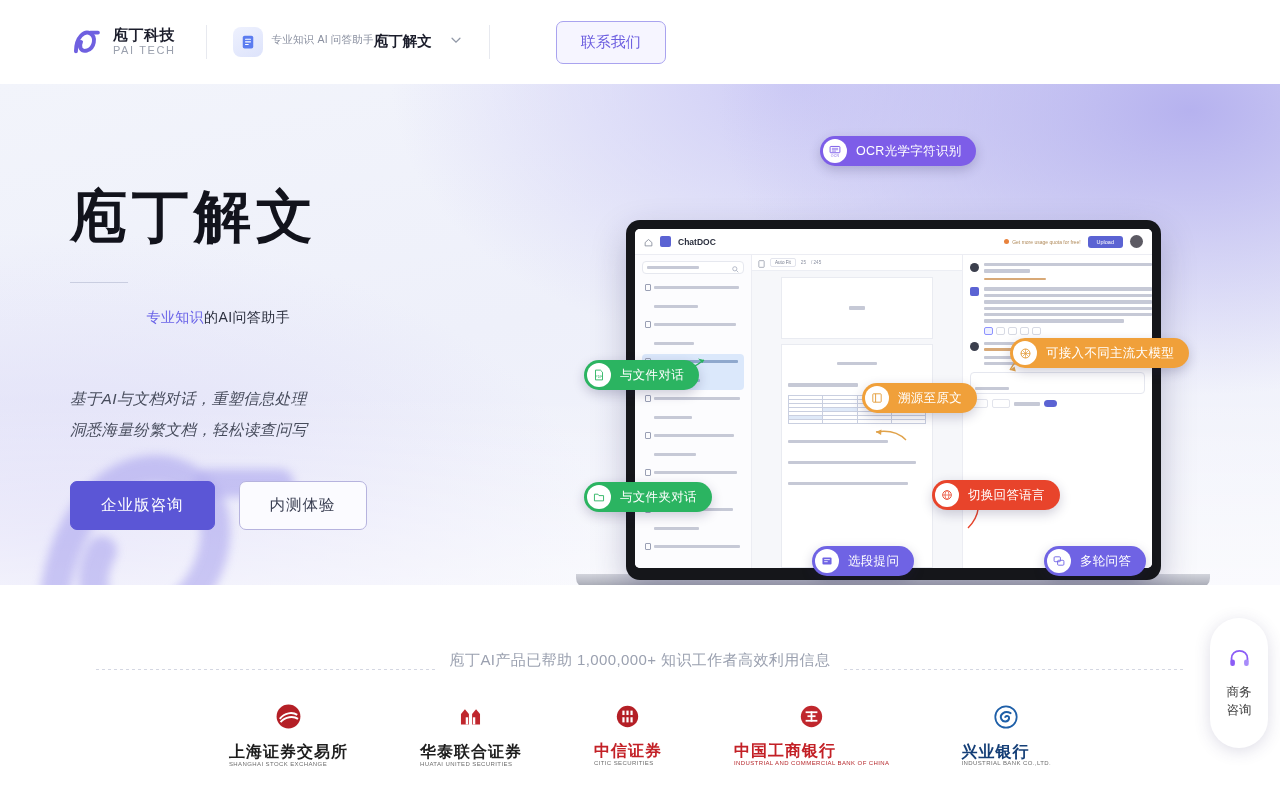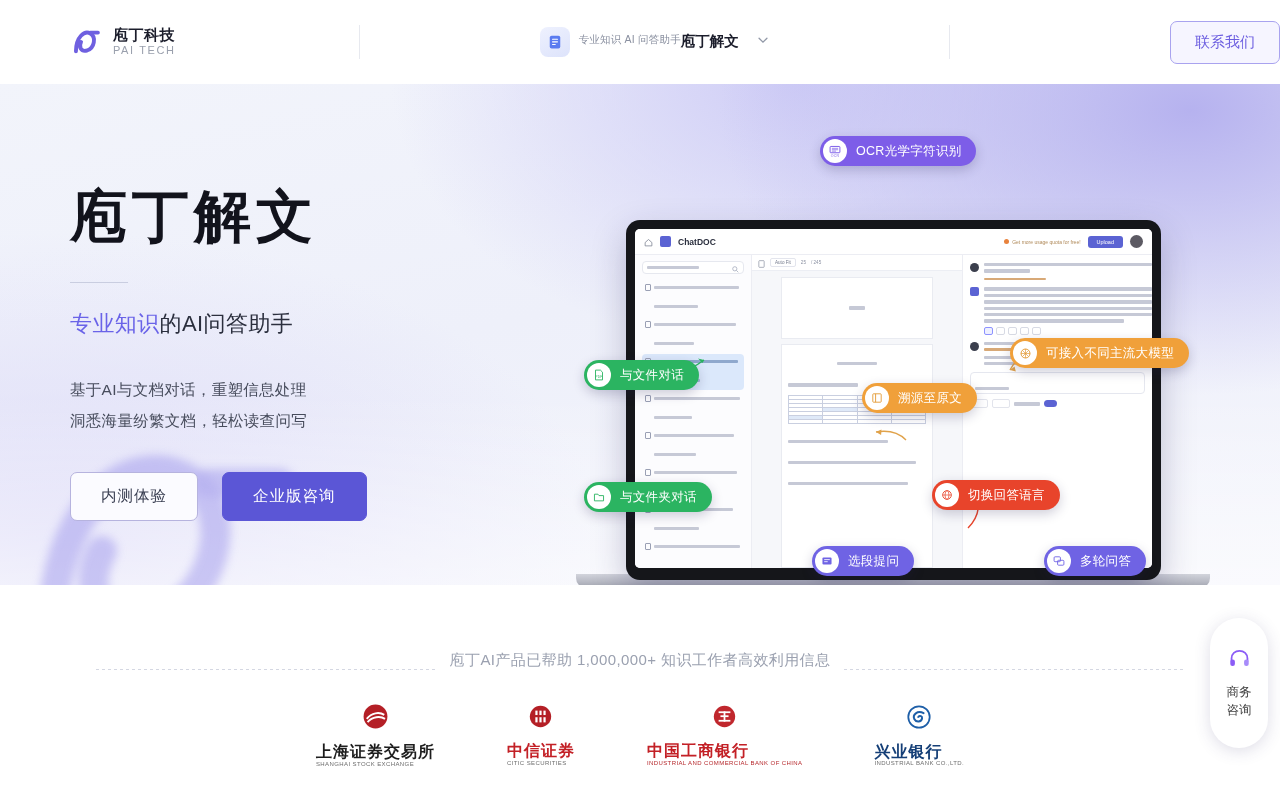--- a/index.html
+++ b/index.html
@@ -11,21 +11,20 @@
   }
   .page { position: relative; width: 1280px; height: 800px; }
 
   
   .header {
     position: absolute; top: 0; left: 0;
     width: 1280px; height: 84px;
     background: #ffffff;
     display: flex; align-items: center;
     z-index: 40;
-    justify-content: space-between;
   }
   .brand { display: flex; align-items: center; margin-left: 70px; gap: 9px; }
   .brand-mark { width: 34px; height: 34px; }
   .brand-text { display: flex; flex-direction: column; line-height: 1.12; }
   .brand-cn { font-size: 15px; color: #1b1d2b; font-weight: 700; letter-spacing: .5px; }
   .brand-en { font-size: 11px; color: #9aa0ad; letter-spacing: 1.6px; }
 
   .divider-v { width: 1px; height: 34px; background: #e7e9ef; margin-left: 30px; }
 
   .product {
@@ -81,25 +80,25 @@
     opacity: .55; filter: blur(5px);
     pointer-events: none;
   }
 
   .hero-copy { position: absolute; left: 70px; top: 105px; }
   .hero-title {
     font-size: 57px; font-weight: 700; color: #12131c;
     letter-spacing: 5px; line-height: 1.1;
   }
   .hero-rule { width: 58px; height: 1px; background: #c9cde0; margin: 34px 0 26px; }
-  .hero-sub { font-size: 22px; color: #2b2f3e; letter-spacing: .4px; }
+  .hero-sub { font-size: 14px; color: #2b2f3e; letter-spacing: .4px; text-align: center; }
   .hero-sub .accent { color: #6a63e8; }
   .hero-desc {
-    margin-top: 35px; font-size: 15.5px; color: #474c5c;
-    line-height: 2.0; letter-spacing: .3px;
+    margin-top: 56px; font-size: 15.5px; color: #474c5c;
+    line-height: 2.0; letter-spacing: .3px; font-style: italic;
   }
   .hero-actions { margin-top: 36px; display: flex; gap: 24px; }
   .btn {
     font-size: 15.5px; border-radius: 7px; cursor: pointer;
     padding: 13px 30px; font-family: inherit; letter-spacing: 1px;
   }
   .btn-ghost { background: #fbfbff; color: #3a3f52; border: 1px solid #b6b3de; }
   .btn-solid { background: #5b56d6; color: #ffffff; border: 1px solid #5b56d6; }
 
   
@@ -309,22 +308,22 @@
       <h1 class="hero-title">庖丁解文</h1>
       <div class="hero-rule"></div>
       <div class="hero-sub">
         <span class="accent">专业知识</span><span>的AI问答助手</span>
       </div>
       <div class="hero-desc">
         <div>基于AI与文档对话，重塑信息处理</div>
         <div>洞悉海量纷繁文档，轻松读查问写</div>
       </div>
       <div class="hero-actions">
+        <button class="btn btn-solid">企业版咨询</button>
         <button class="btn btn-ghost">内测体验</button>
-        <button class="btn btn-solid">企业版咨询</button>
       </div>
     </div>
 
     <div class="laptop">
       <div class="base"></div>
       <div class="lid">
         <div class="screen">
 
           <div class="app-top">
             <span>
@@ -640,20 +639,34 @@
             <path d="M6 20 C12 12, 22 11, 28 15" fill="none" stroke="#fff" stroke-width="2.4"></path>
             <path d="M7 24 C13 17, 23 16, 29 20" fill="none" stroke="#fff" stroke-width="2.4"></path>
           </svg>
         </span>
         <span class="logo-txt">
           <span class="logo-cn">上海证券交易所</span>
           <span class="logo-en">SHANGHAI STOCK EXCHANGE</span>
         </span>
       </div>
 
+      <div class="logo">
+        <span>
+          <svg viewBox="0 0 34 34" width="27" height="27">
+            <path d="M5 14 L10 8 L15 14 L15 27 L5 27 Z" fill="#c0272d"></path>
+            <path d="M19 14 L24 8 L29 14 L29 27 L19 27 Z" fill="#c0272d"></path>
+            <rect x="11" y="18" width="3" height="9" fill="#fff"></rect>
+            <rect x="20" y="18" width="3" height="9" fill="#fff"></rect>
+          </svg>
+        </span>
+        <span class="logo-txt">
+          <span class="logo-cn">华泰联合证券</span>
+          <span class="logo-en">HUATAI UNITED SECURITIES</span>
+        </span>
+      </div>
 
       <div class="logo">
         <span>
           <svg viewBox="0 0 34 34" width="25" height="25">
             <circle cx="17" cy="17" r="14.5" fill="#b41f26"></circle>
             <rect x="10" y="9" width="3" height="16" fill="#fff"></rect>
             <rect x="15.5" y="9" width="3" height="16" fill="#fff"></rect>
             <rect x="21" y="9" width="3" height="16" fill="#fff"></rect>
             <rect x="8" y="15" width="18" height="3" fill="#b41f26"></rect>
           </svg>

